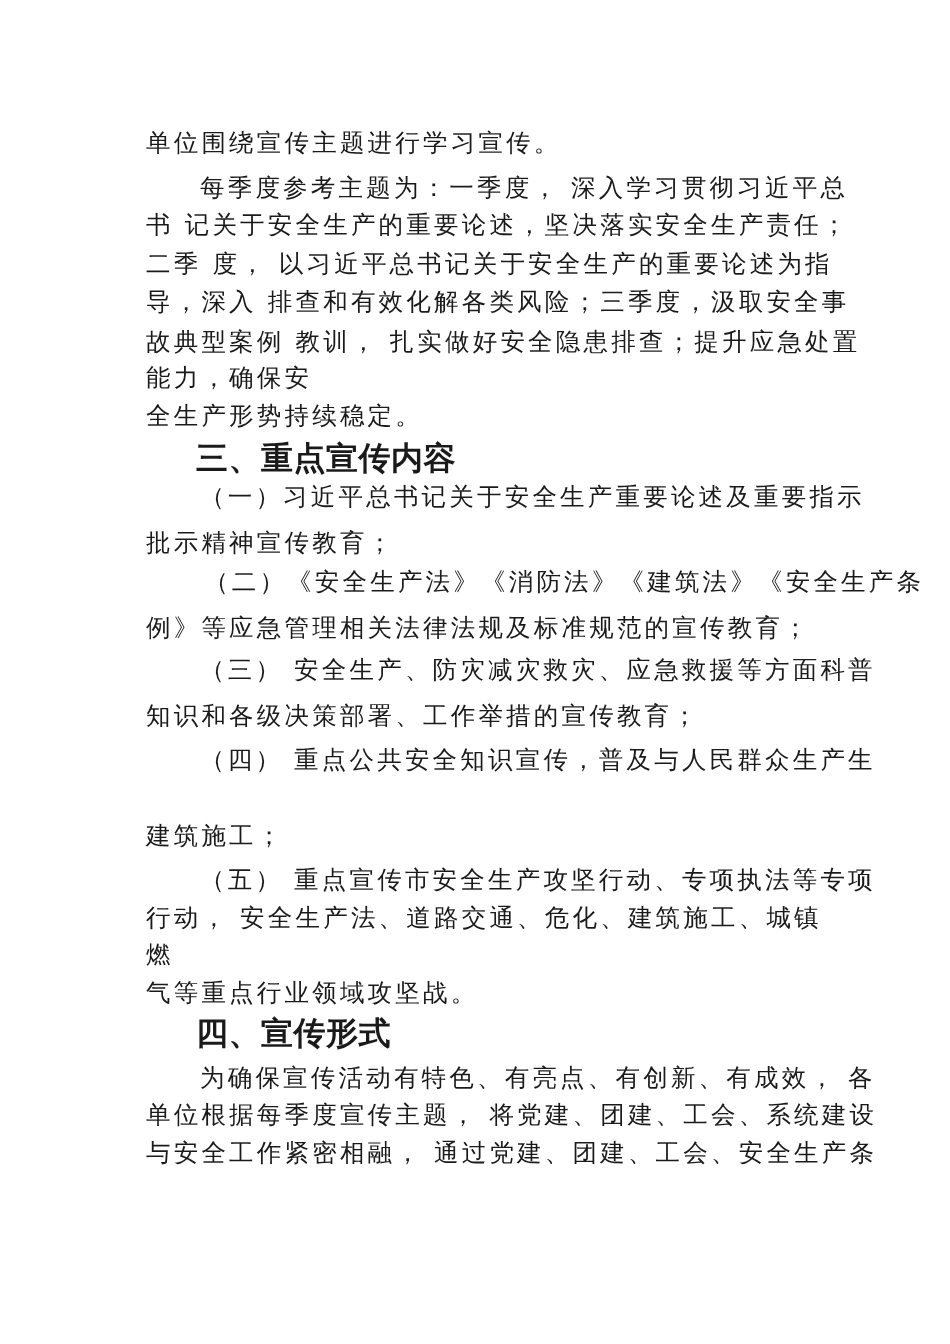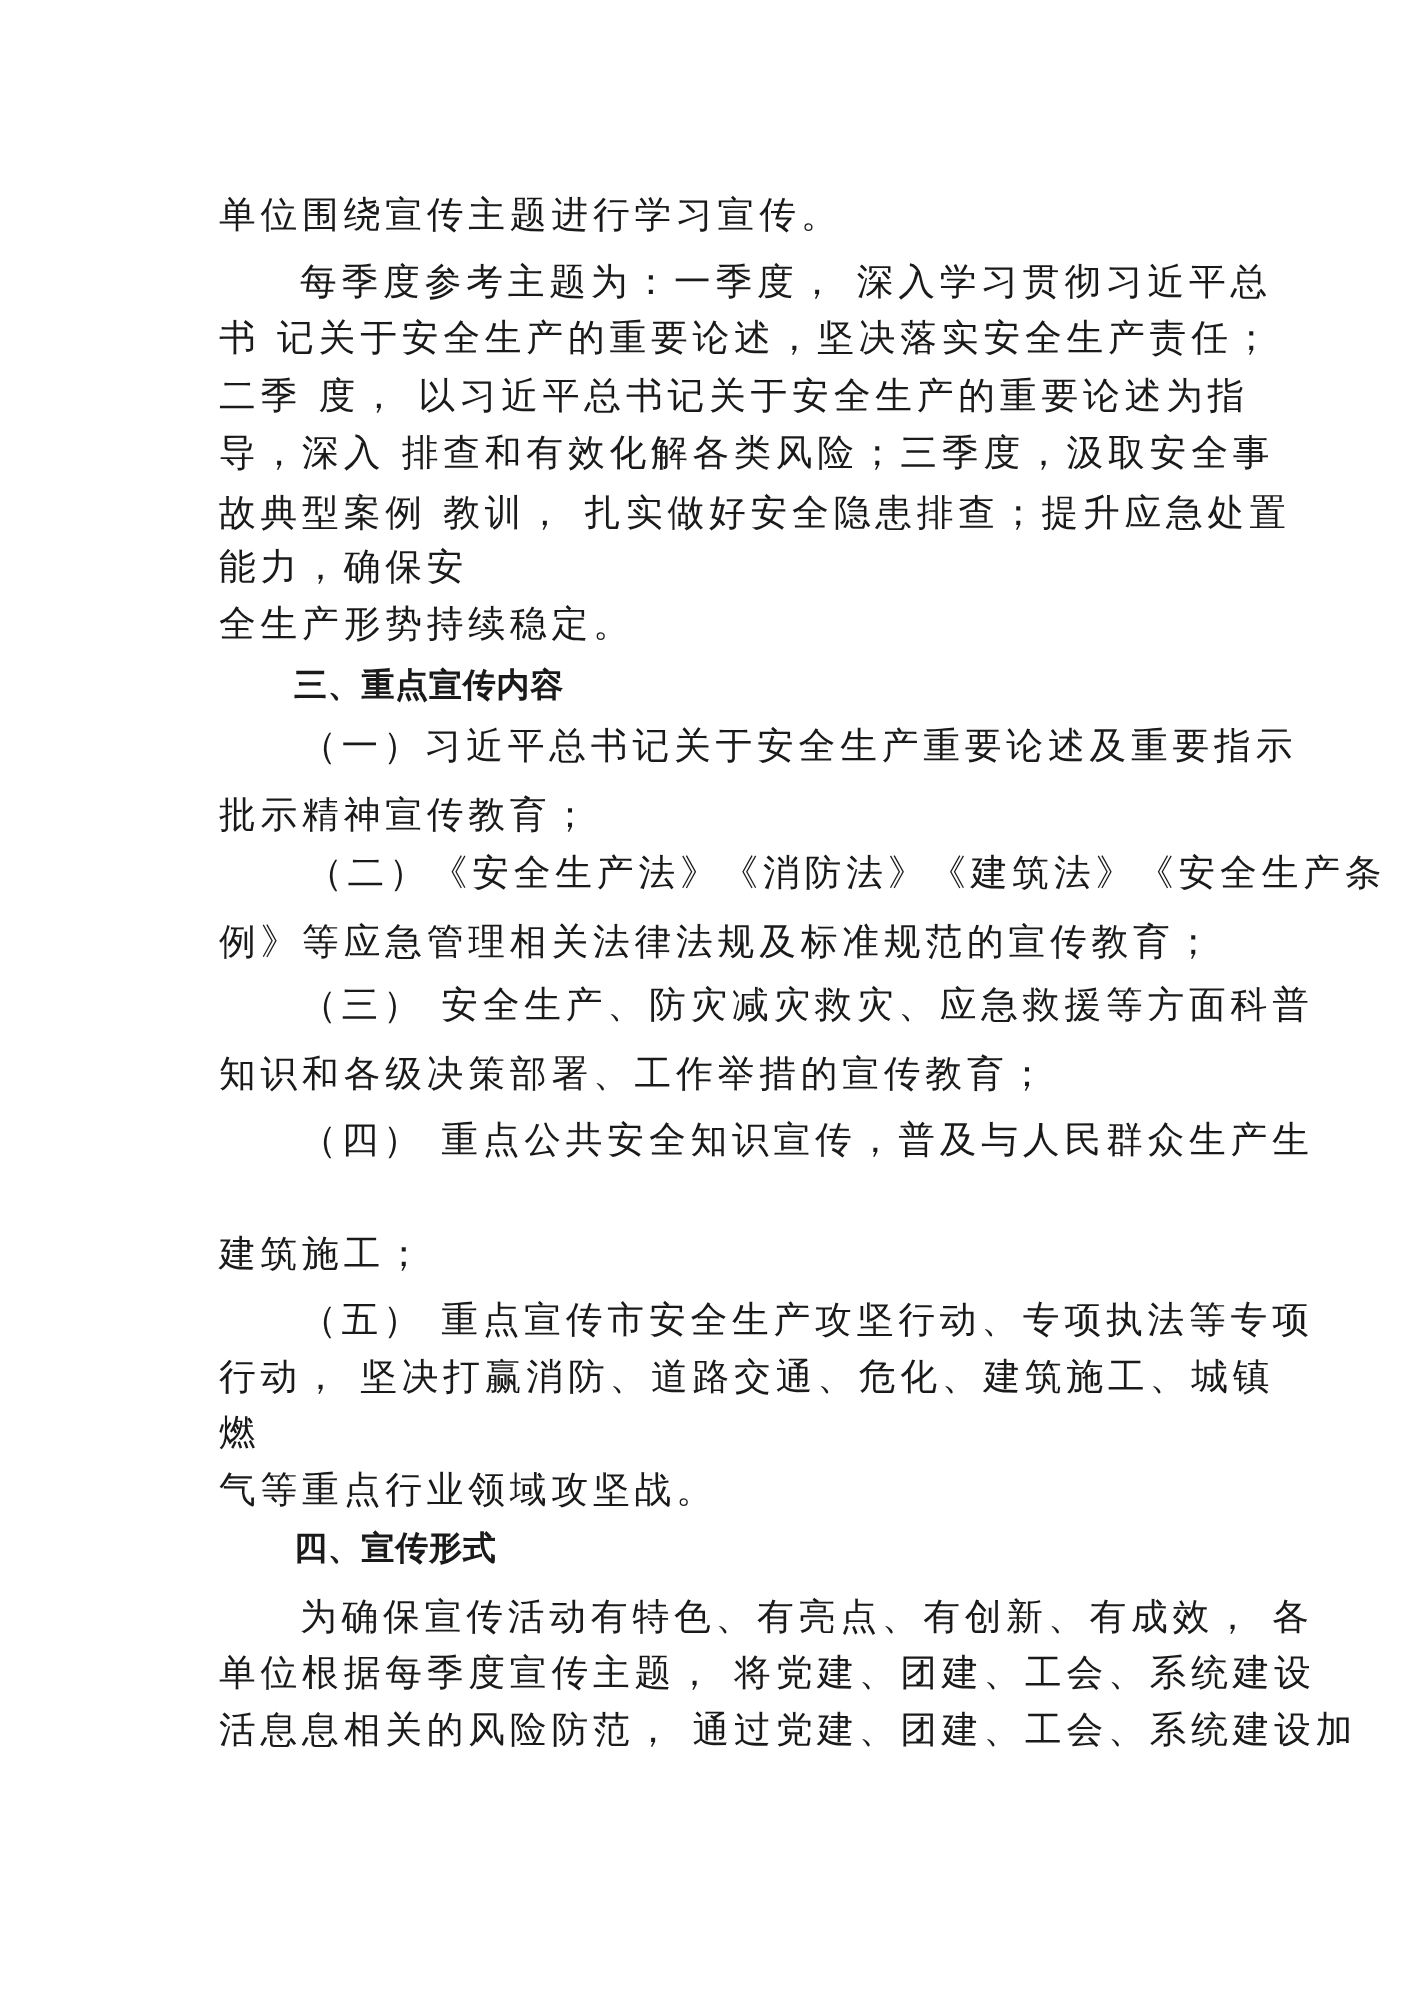--- a/index.html
+++ b/index.html
@@ -1,21 +1,21 @@
 <!DOCTYPE html>
 <html><head>
 <meta charset="utf-8">
 <style>
   html, body { margin: 0; padding: 0; background: #ffffff; }
   body { width: 950px; height: 1344px; position: relative; overflow: hidden;
          font-family: "DejaVu Serif", "Liberation Serif", serif; color: #1a1a1a; }
   .page { position: absolute; left: 0; top: 0; width: 950px; height: 1344px; padding-left: 23px; }
   .line { position: absolute; left: 146px; white-space: pre; font-size: 24.5px;
           line-height: 30px; letter-spacing: 3.2px; }
-  .head { position: absolute; left: 196px; white-space: pre; font-size: 22px;
+  .head { position: absolute; left: 196px; white-space: pre; font-size: 32px;
           line-height: 30px; font-weight: bold; letter-spacing: 0.5px;
           font-family: "DejaVu Sans", "Liberation Sans", sans-serif; }
 </style>
 </head>
 <body>
 
 <div class="page">
 
   <div class="line" style="top:128px;left:146px">单位围绕宣传主题进行学习宣传。</div>
   <div class="line" style="top:173px;left:200px">每季度参考主题为：一季度， 深入学习贯彻习近平总</div>
@@ -29,21 +29,21 @@
   <div class="head" style="top:443px">三、重点宣传内容</div>
   <div class="line" style="top:482px;left:200px">（一）习近平总书记关于安全生产重要论述及重要指示</div>
   <div class="line" style="top:528px;left:146px">批示精神宣传教育；</div>
   <div class="line" style="top:567px;left:204px">（二）《安全生产法》《消防法》《建筑法》《安全生产条</div>
   <div class="line" style="top:613px;left:146px">例》等应急管理相关法律法规及标准规范的宣传教育；</div>
   <div class="line" style="top:655px;left:200px">（三） 安全生产、防灾减灾救灾、应急救援等方面科普</div>
   <div class="line" style="top:701px;left:146px">知识和各级决策部署、工作举措的宣传教育；</div>
   <div class="line" style="top:745px;left:200px">（四） 重点公共安全知识宣传，普及与人民群众生产生</div>
   <div class="line" style="top:821px;left:146px">建筑施工；</div>
   <div class="line" style="top:865px;left:200px">（五） 重点宣传市安全生产攻坚行动、专项执法等专项</div>
-  <div class="line" style="top:903px;left:146px">行动， 坚决打赢消防、道路交通、危化、建筑施工、城镇</div>
+  <div class="line" style="top:903px;left:146px">行动， 安全生产法、道路交通、危化、建筑施工、城镇</div>
   <div class="line" style="top:940px;left:146px">燃</div>
   <div class="line" style="top:978px;left:146px">气等重点行业领域攻坚战。</div>
 
   <div class="head" style="top:1018px">四、宣传形式</div>
   <div class="line" style="top:1063px;left:200px">为确保宣传活动有特色、有亮点、有创新、有成效， 各</div>
   <div class="line" style="top:1100px;left:146px">单位根据每季度宣传主题， 将党建、团建、工会、系统建设</div>
-  <div class="line" style="top:1138px;left:146px">活息息相关的风险防范， 通过党建、团建、工会、系统建设加</div>
+  <div class="line" style="top:1138px;left:146px">与安全工作紧密相融， 通过党建、团建、工会、安全生产条</div>
 </div>
 
 </body></html>

